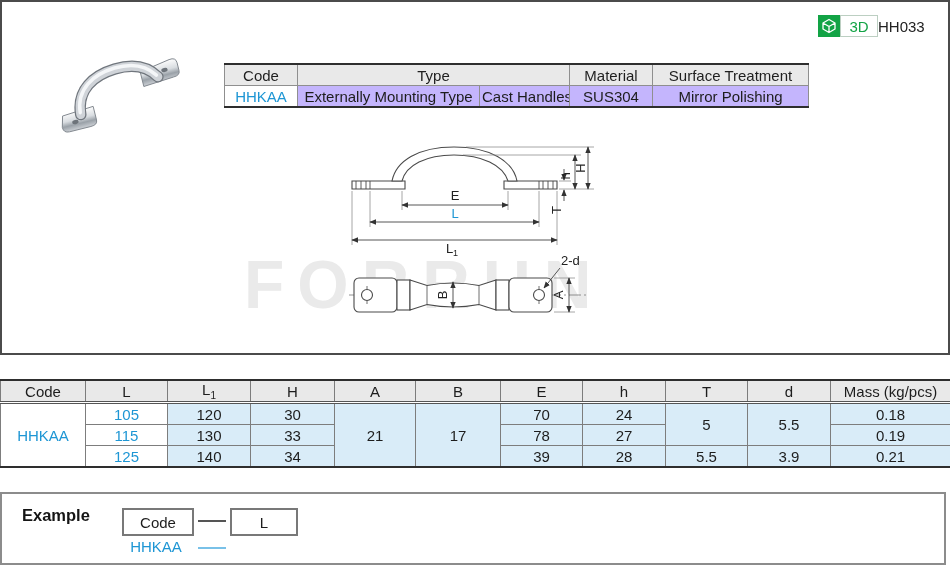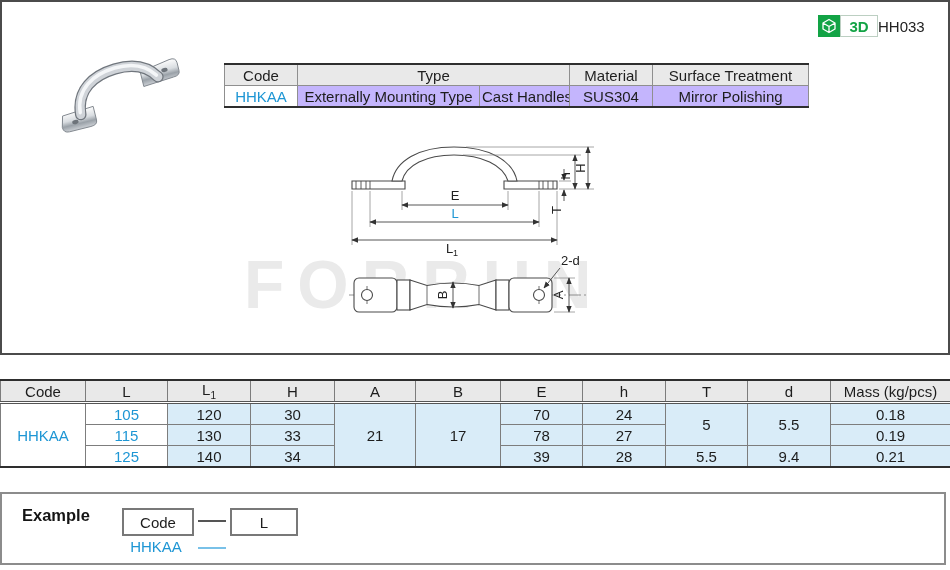--- a/index.html
+++ b/index.html
@@ -5,21 +5,21 @@
   html,body{margin:0;padding:0;background:#fff;}
   .page{position:relative;width:950px;height:570px;background:#fff;
         font-family:"Liberation Sans",sans-serif;color:#1d1d1d;overflow:hidden;}
 
   
   .top-box{position:absolute;left:0;top:0;width:946px;height:351px;border:2px solid #4b4b4b;background:#fff;}
 
   
   .badge-wrap{position:absolute;top:13px;left:816px;height:22px;display:flex;align-items:center;}
   .badge-cube{width:22px;height:22px;background:#12a345;display:flex;align-items:center;justify-content:center;}
-  .badge-3d{width:36px;height:20px;border:1px solid #bccfc2;color:#12a345;font-weight:bold;
+  .badge-3d{width:36px;height:20px;border:1px solid #bccfc2;color:#12a345;font-weight:normal;
             font-size:15px;display:flex;align-items:center;justify-content:center;}
   .part-code{font-size:15px;color:#222;}
 
   
   table{border-collapse:collapse;table-layout:fixed;}
   .info-table{position:absolute;left:222px;top:61px;width:584px;
               border-top:2px solid #2e2e2e;border-bottom:2px solid #2e2e2e;}
   .info-table th,.info-table td{border:1px solid #8f8f8f;height:20px;padding:0 2px;
               font-size:15px;font-weight:normal;text-align:center;white-space:nowrap;overflow:hidden;}
   .info-table th{background:#e9e9e9;color:#1f1f1f;}
@@ -263,21 +263,21 @@
         <td>27</td>
         <td>0.19</td>
       </tr>
       <tr>
         <td class="white blue">125</td>
         <td>140</td>
         <td>34</td>
         <td>39</td>
         <td>28</td>
         <td>5.5</td>
-        <td>9.4</td>
+        <td>3.9</td>
         <td>0.21</td>
       </tr>
     </tbody>
   </table>
 
   <div class="pn-box">
     <div class="pn-title">
       <div>Example</div>
     </div>
     <div class="pn-code-box">Code</div>

